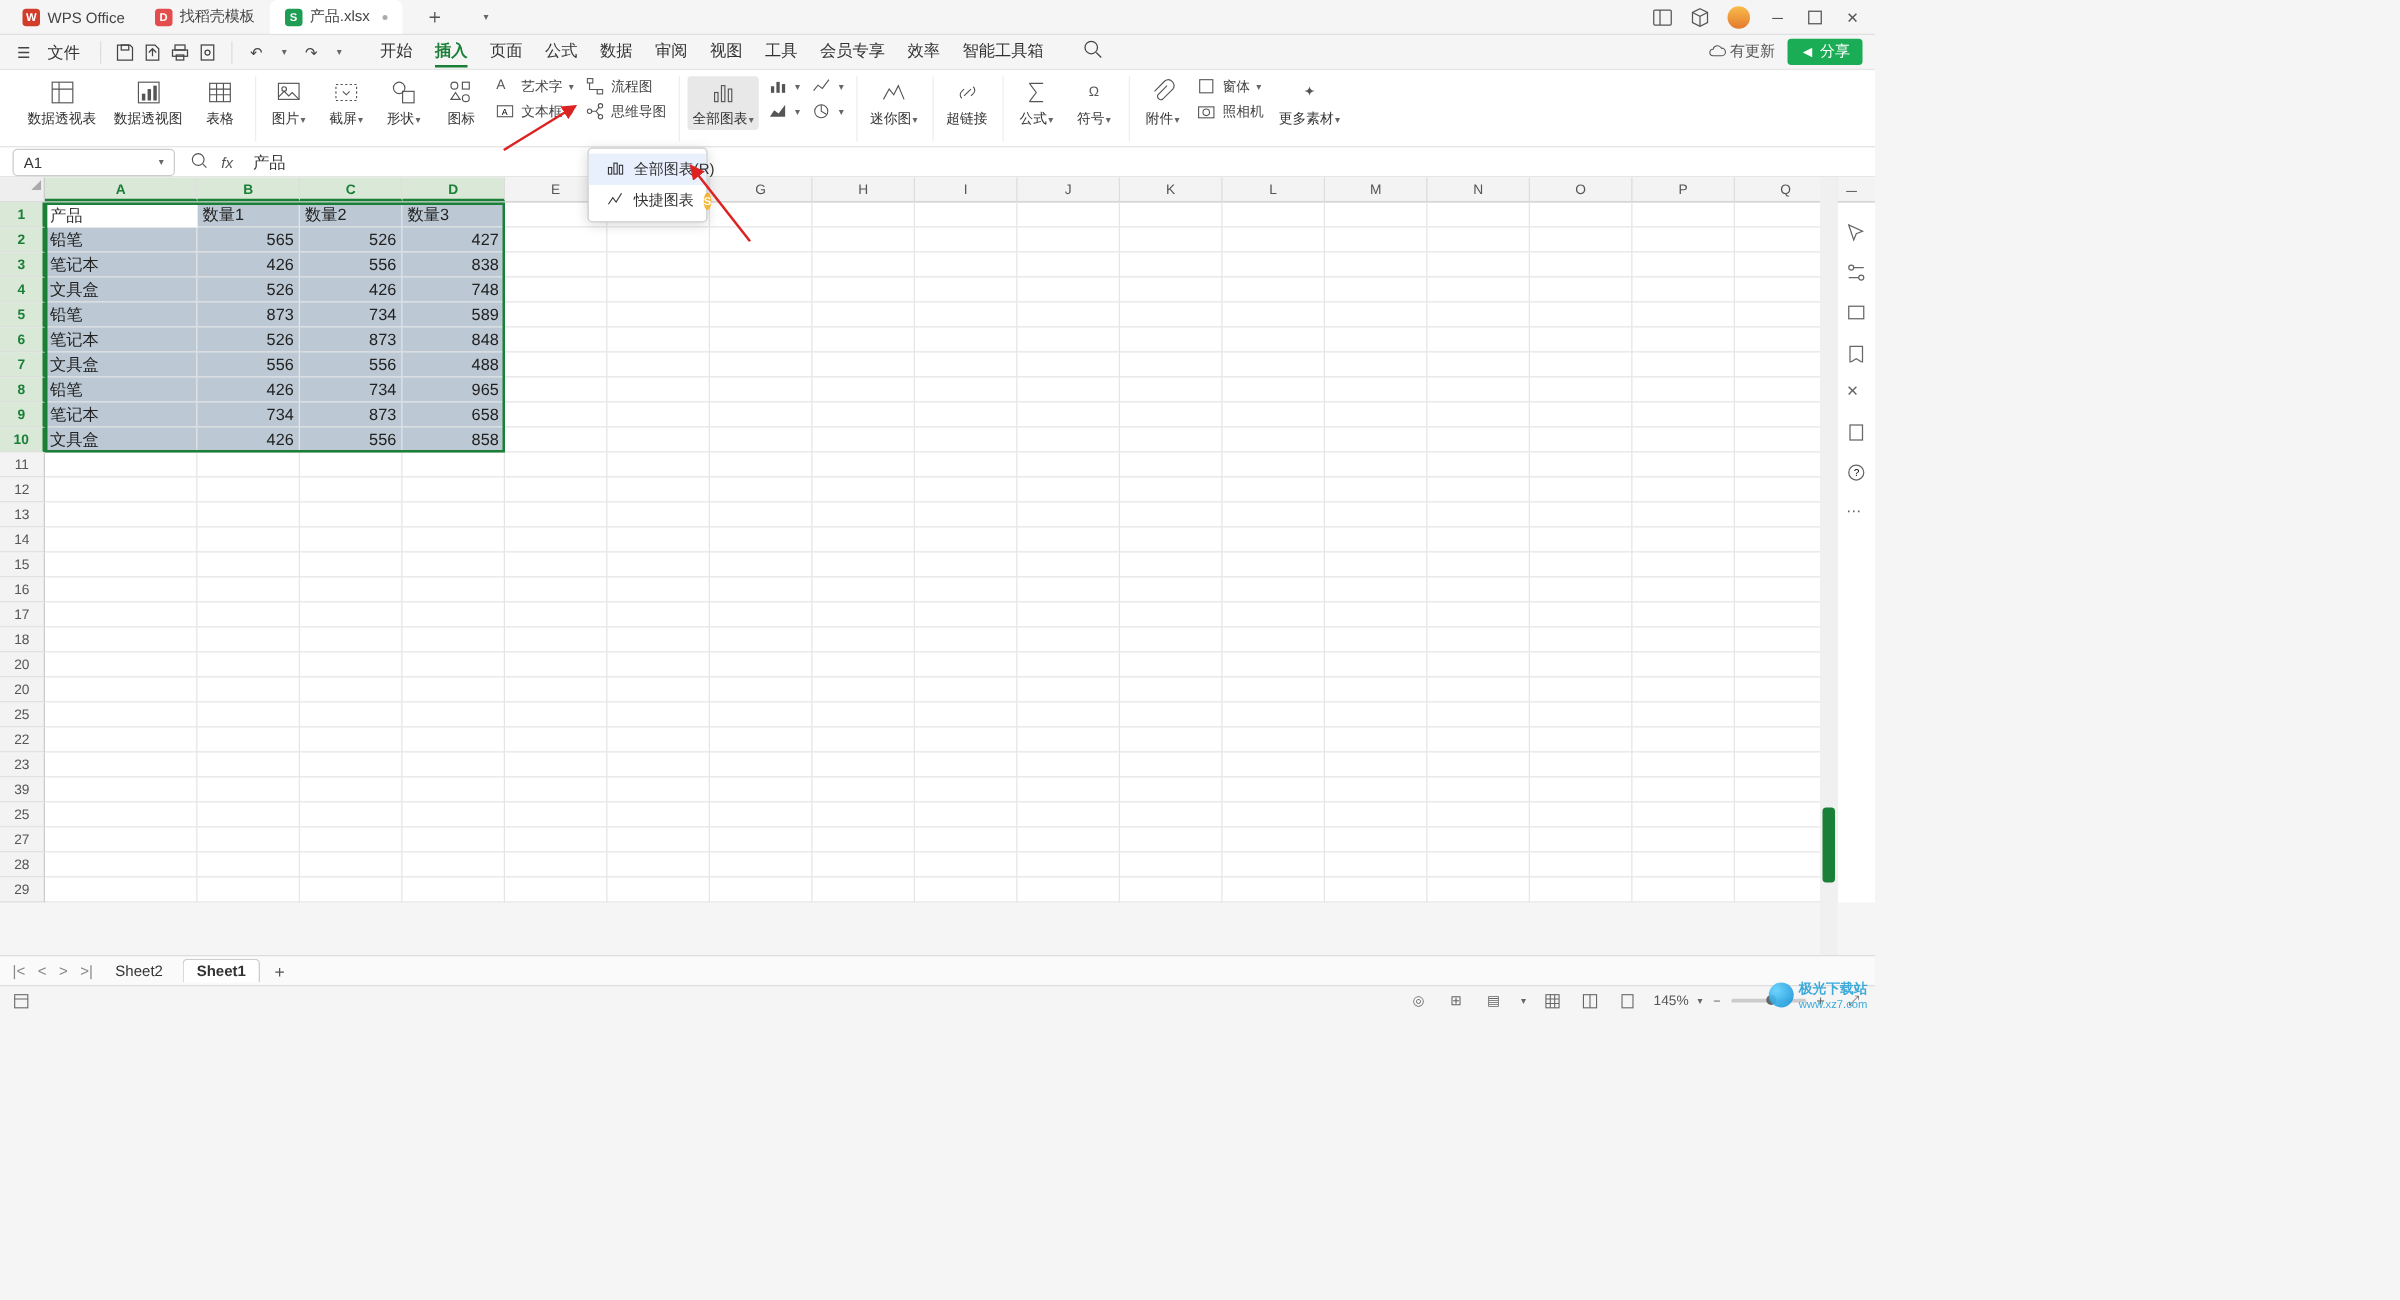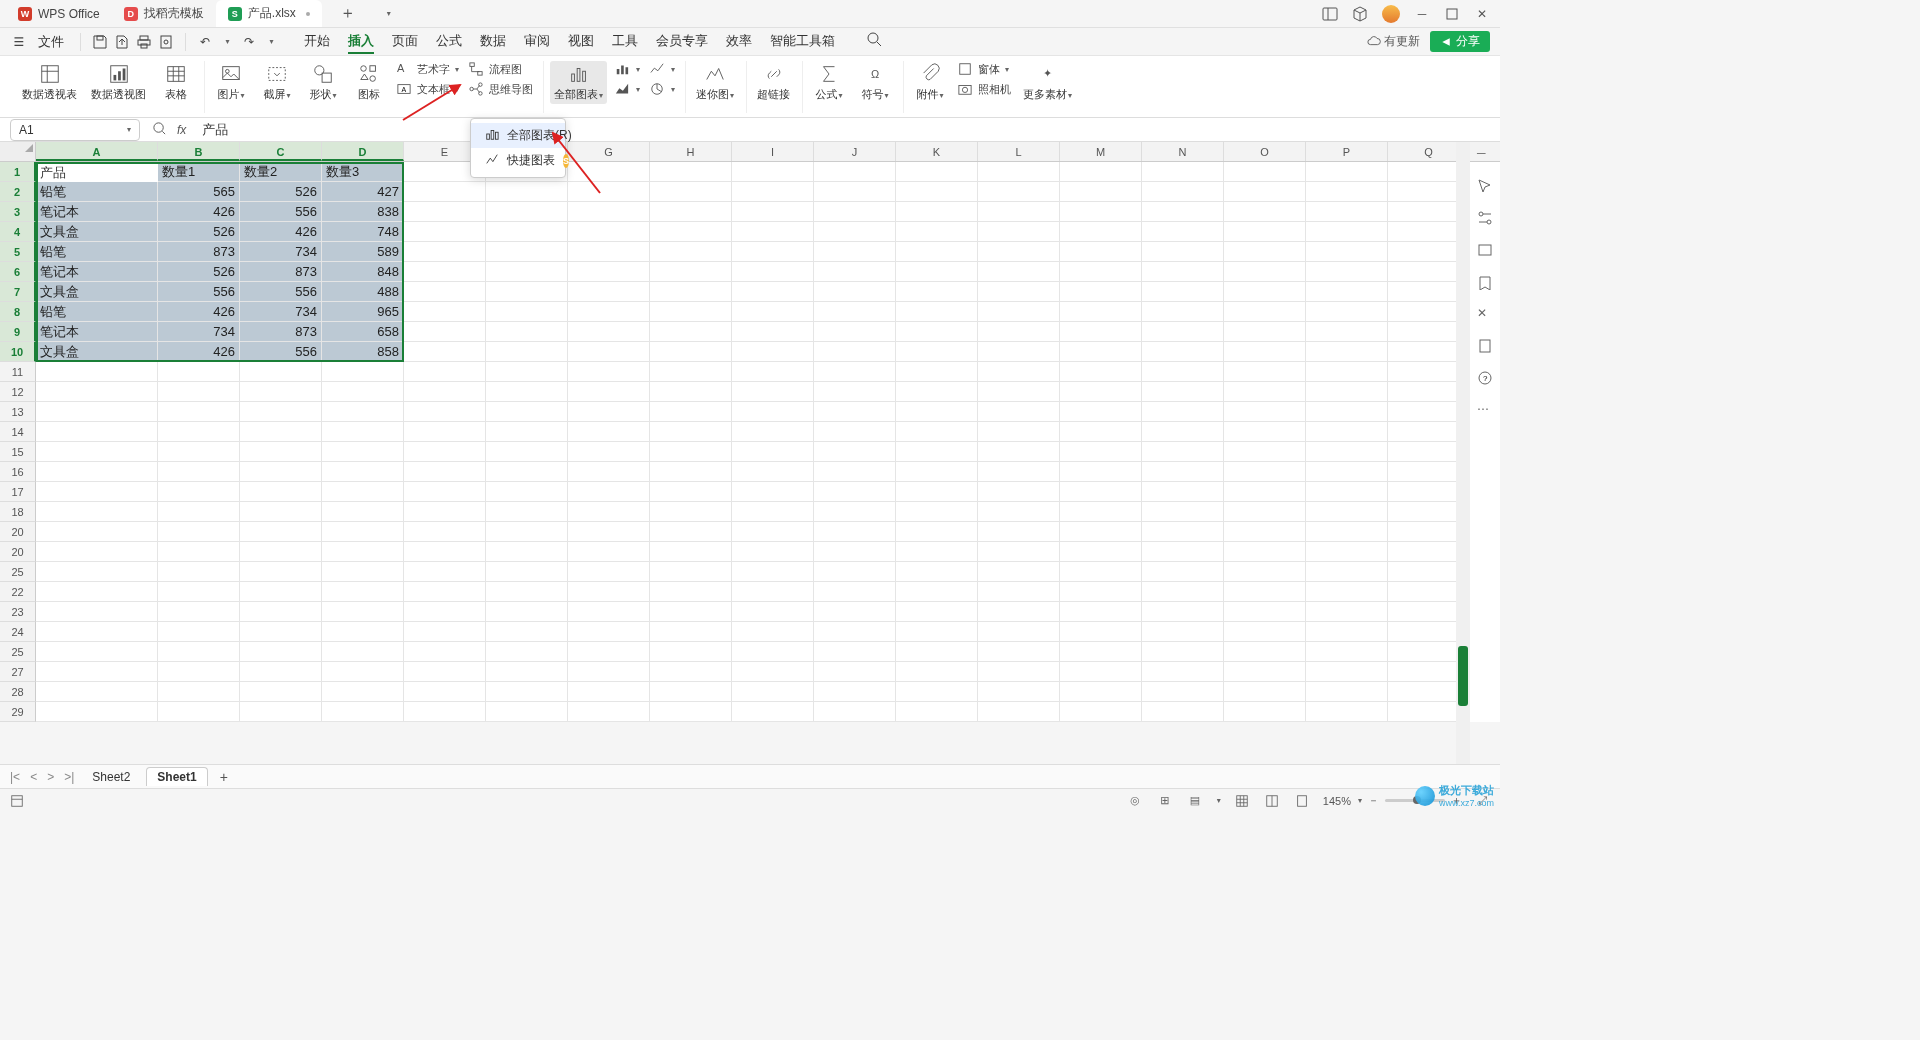--- a/index.html
+++ b/index.html
@@ -951,21 +951,21 @@
         <div class="cell  " style="width:82px"></div>
         <div class="cell  " style="width:82px"></div>
         <div class="cell  " style="width:82px"></div>
         <div class="cell  " style="width:82px"></div>
         <div class="cell  " style="width:82px"></div>
         <div class="cell  " style="width:82px"></div>
         <div class="cell  " style="width:82px"></div>
         <div class="cell  " style="width:82px"></div>
       </div>
       <div class="row">
-        <div class="rh ">24</div>
+        <div class="rh ">39</div>
         <div class="cell  " style="width:122px"></div>
         <div class="cell  " style="width:82px"></div>
         <div class="cell  " style="width:82px"></div>
         <div class="cell  " style="width:82px"></div>
         <div class="cell  " style="width:82px"></div>
         <div class="cell  " style="width:82px"></div>
         <div class="cell  " style="width:82px"></div>
         <div class="cell  " style="width:82px"></div>
         <div class="cell  " style="width:82px"></div>
         <div class="cell  " style="width:82px"></div>

